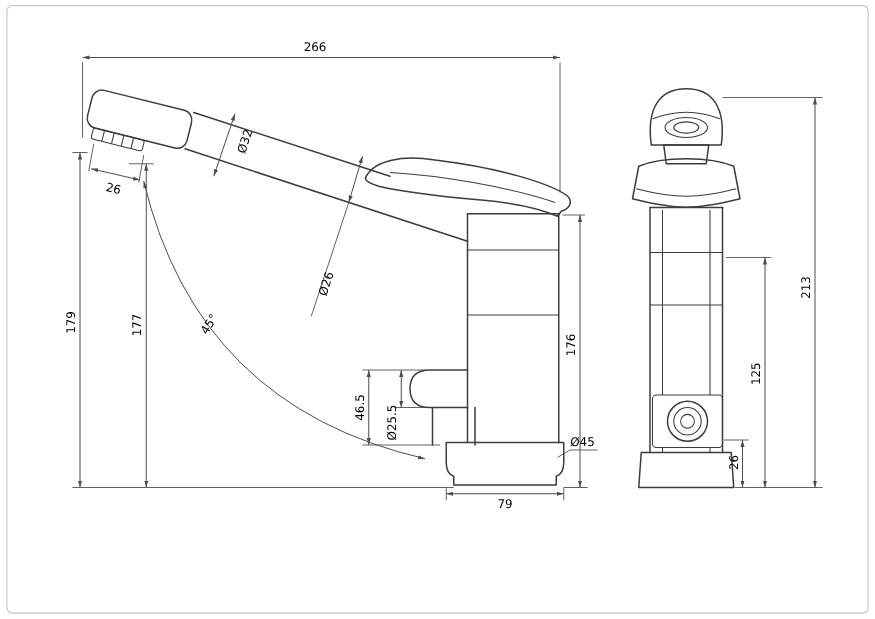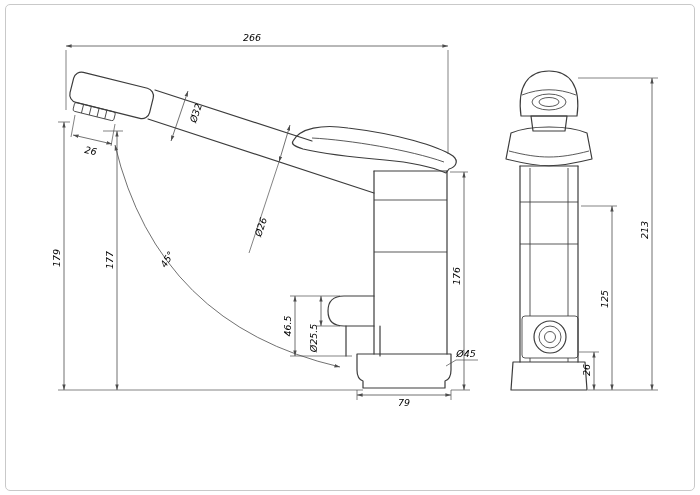--- a/index.html
+++ b/index.html
@@ -1,16 +1,16 @@
 <!DOCTYPE html>
 <html><head>
 <meta charset="utf-8">
 <style>
   html,body{margin:0;padding:0;background:#ffffff;}
-  .canvas{position:relative;width:700px;height:495px;background:#fff;overflow:hidden;font-style:italic;}
+  .canvas{position:relative;width:700px;height:495px;background:#fff;overflow:hidden;}
   .frame{position:absolute;left:5px;top:4px;right:5px;bottom:4px;border:1px solid #c9c9c9;border-radius:5px;pointer-events:none;}
   svg{position:absolute;left:0;top:0;}
   svg text{font-family:"DejaVu Sans",sans-serif;font-size:9.5px;fill:#000;text-anchor:middle;}
   .shape{stroke:#3c3c3c;fill:none;stroke-width:1.2;stroke-linejoin:round;stroke-linecap:round;}
   .detail{stroke:#3c3c3c;fill:none;stroke-width:0.85;}
   .dim{stroke:#4d4d4d;fill:none;stroke-width:0.8;}
   .ext{stroke:#4d4d4d;fill:none;stroke-width:0.7;}
   .arc{stroke:#4d4d4d;fill:none;stroke-width:0.8;}
 </style>
 </head>

